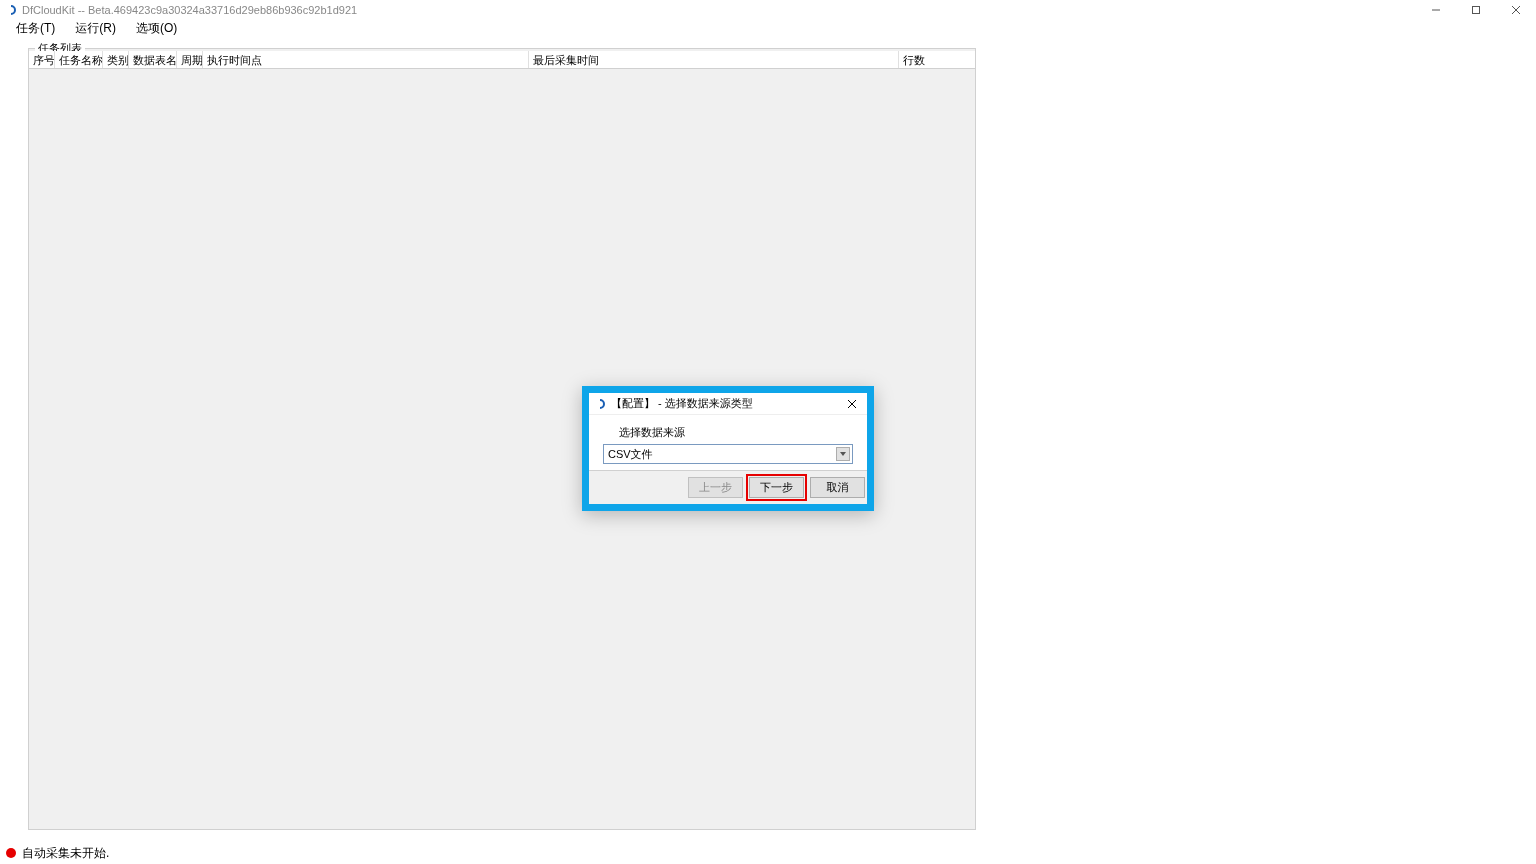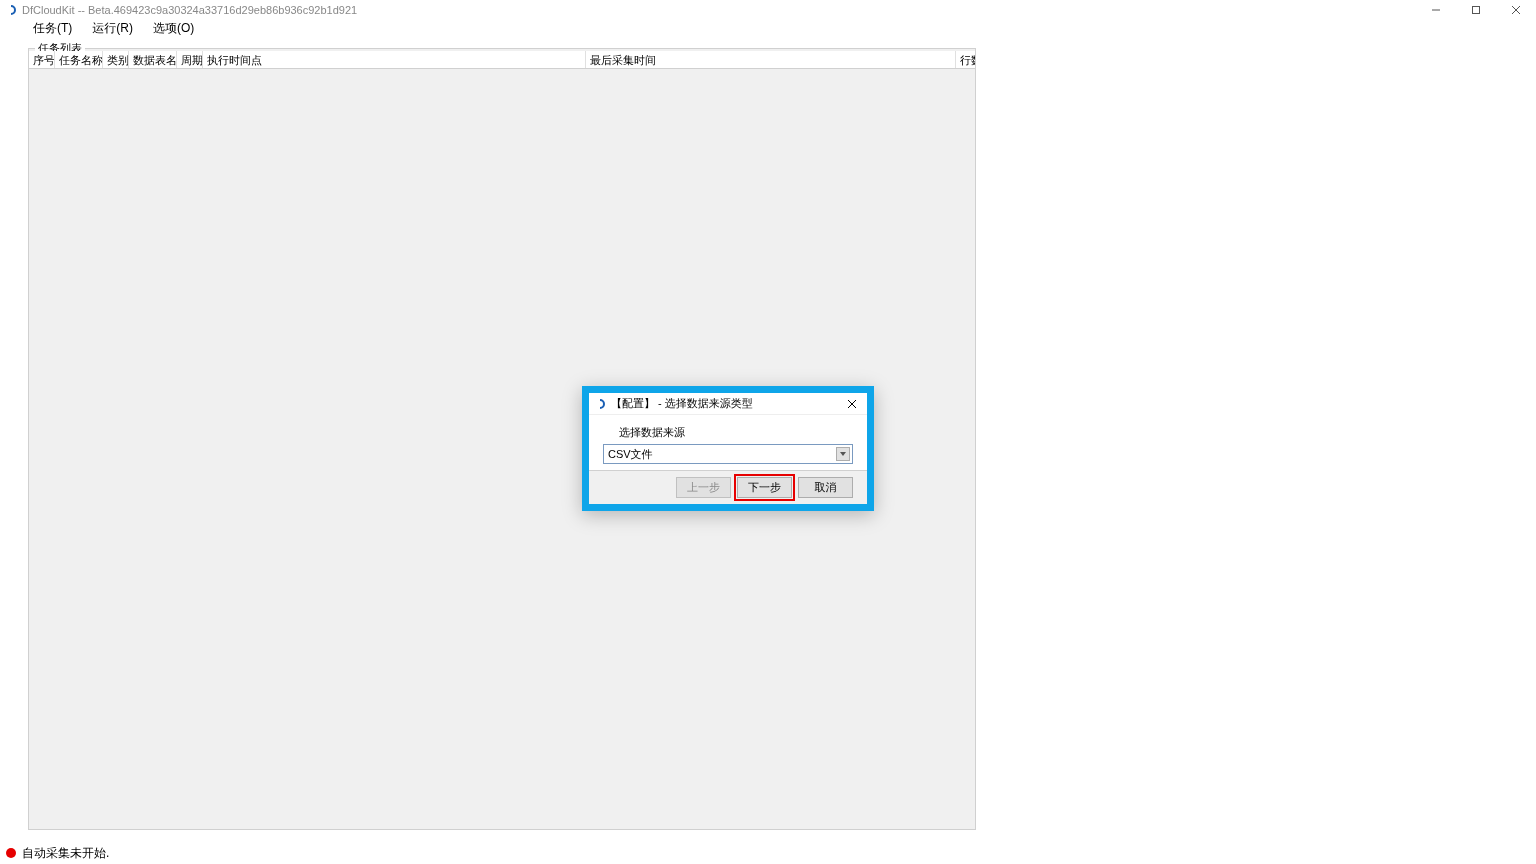--- a/index.html
+++ b/index.html
@@ -6,21 +6,21 @@
 html, body { width: 1536px; height: 864px; background: #ffffff; overflow: hidden; }
 
 
 .titlebar { height: 19px; background: #ffffff; display: flex; align-items: center; padding-left: 4px; color: #888; }
 .titlebar .app-icon { width: 14px; height: 14px; display: inline-flex; align-items: center; justify-content: center; margin-right: 4px; }
 .titlebar .app-title { color: #888; font-size: 11px; }
 .titlebar .win-controls { margin-left: auto; display: flex; height: 100%; }
 .titlebar .win-btn { width: 40px; height: 19px; display: flex; align-items: center; justify-content: center; color: #555; }
 
 
-.menubar { height: 19px; background: #ffffff; display: flex; align-items: center; padding-left: 23px; color: #000; }
+.menubar { height: 19px; background: #ffffff; display: flex; align-items: center; padding-left: 6px; color: #000; }
 .menubar .menu-item { padding: 2px 10px; cursor: default; }
 
 
 .body { position: relative; height: calc(864px - 19px - 19px - 22px); background: #ffffff; }
 
 .panel-tasklist { position: absolute; left: 28px; top: 10px; width: 948px; height: 782px; }
 .panel-log      { position: absolute; left: 980px; top: 10px; width: 464px; height: 782px; }
 
 .groupbox { position: relative; border: 1px solid #d0d0d0; background: #f0f0f0; height: 100%; }
 .groupbox .legend { position: absolute; left: 6px; top: -8px; background: #ffffff; padding: 0 3px; color: #000; font-size: 11px; }
@@ -38,21 +38,21 @@
 .modal { position: absolute; left: 582px; top: 348px; width: 292px; background: #ffffff; border: 7px solid #0ea5e9; box-shadow: 0 4px 18px rgba(0,0,0,0.25); }
 .modal-title { height: 22px; display: flex; align-items: center; padding: 0 2px 0 4px; background: #ffffff; border-bottom: 1px solid #eee; }
 .modal-title .app-icon { width: 14px; height: 14px; display: inline-flex; align-items: center; justify-content: center; margin-right: 4px; }
 .modal-title .tt { color: #000; font-size: 11px; }
 .modal-title .close { margin-left: auto; width: 26px; height: 20px; display: flex; align-items: center; justify-content: center; color: #000; }
 .modal-body { padding: 10px 14px 6px 14px; }
 .modal-label { color: #000; font-size: 11px; margin-bottom: 4px; display: block; margin-left: 16px; }
 .combo { width: 100%; height: 20px; border: 1px solid #7a9ac0; background: #ffffff; display: flex; align-items: center; padding: 0 4px; position: relative; }
 .combo .combo-text { color: #000; font-size: 11px; }
 .combo .combo-arrow { position: absolute; right: 2px; top: 2px; width: 14px; height: 14px; background: #e1e1e1; border: 1px solid #adadad; display: flex; align-items: center; justify-content: center; }
-.modal-footer { height: 34px; background: #f0f0f0; border-top: 1px solid #d0d0d0; display: flex; align-items: center; justify-content: flex-end; padding-right: 14px; gap: 6px; }
+.modal-footer { height: 34px; background: #f0f0f0; border-top: 1px solid #d0d0d0; display: flex; align-items: center; justify-content: flex-end; padding-right: 2px; gap: 6px; }
 .btn { width: 55px; height: 21px; background: #e1e1e1; border: 1px solid #adadad; display: flex; align-items: center; justify-content: center; color: #000; font-size: 11px; cursor: default; }
 .btn.disabled { color: #888; background: #e1e1e1; border-color: #c0c0c0; }
 .btn.highlight { outline: 2px solid #e60000; outline-offset: 1px; }
 
 svg { display: block; }
 </style>
 </head>
 <body>
 
 <div class="titlebar">
@@ -92,21 +92,21 @@
 
   <div class="panel-tasklist">
     <div class="groupbox">
       <span class="legend">任务列表</span>
       <div class="table-header">
         <div class="th" style="width:26px">序号</div>
         <div class="th" style="width:48px">任务名称</div>
         <div class="th" style="width:26px">类别</div>
         <div class="th" style="width:48px">数据表名</div>
         <div class="th" style="width:26px">周期</div>
-        <div class="th" style="width:383px">执行时间点</div>
+        <div class="th" style="width:326px">执行时间点</div>
         <div class="th" style="width:370px">最后采集时间</div>
         <div class="th" style="flex:1;text-align:left">行数</div>
       </div>
     </div>
   </div>
 
 
   <div class="modal">
     <div class="modal-title">
       <span class="app-icon">

